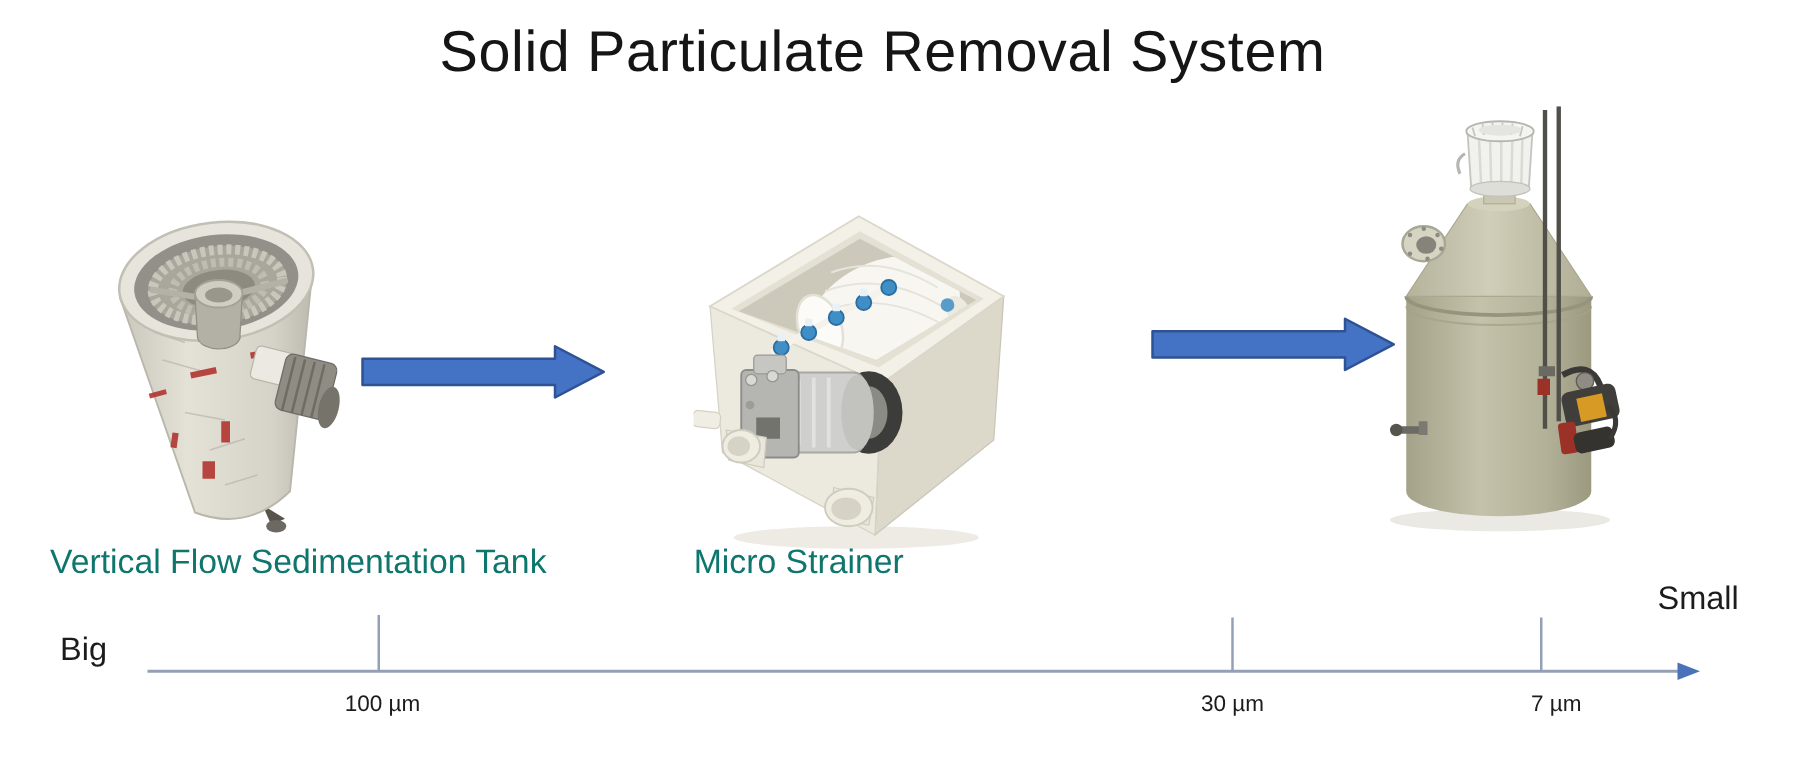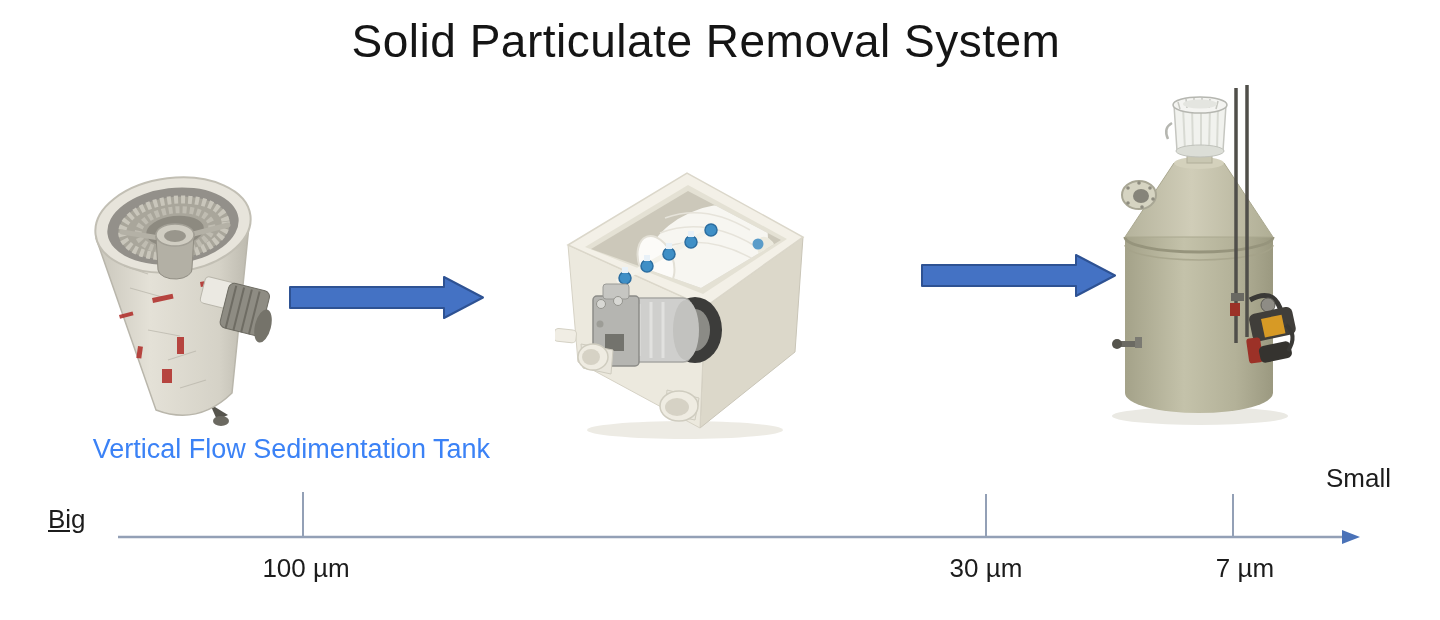--- a/index.html
+++ b/index.html
@@ -5,26 +5,26 @@
   html,body{margin:0;padding:0;background:#ffffff;}
   .stage{
     position:relative;width:1440px;height:620px;background:#ffffff;
     font-family:"Liberation Sans",sans-serif;overflow:hidden;color:#1c1c1c;
   }
   .abs{position:absolute;}
   .title{
     left:0;top:14px;width:1412px;text-align:center;
     font-size:46px;letter-spacing:0.5px;color:#151515;
   }
-  .stage-label{top:434px;text-align:right;font-size:27px;color:#3b82f6;}
+  .stage-label{top:434px;text-align:left;font-size:27px;color:#0f766e;}
   .lbl-1{left:40px;width:450px;}
   .lbl-2{left:555px;width:310px;}
   .lbl-3{left:1030px;width:310px;}
   .axis-end-label{font-size:26px;color:#1c1c1c;}
-  .axis-tick-label{top:553px;width:160px;text-align:center;font-size:26px;color:#1c1c1c;}
+  .axis-tick-label{top:553px;width:160px;text-align:center;font-size:18px;color:#1c1c1c;}
   .tick-100{left:226px;}
   .tick-30{left:906px;}
   .tick-10{left:1165px;}
   svg{display:block;}
 </style>
 </head>
 <body>
 
 <div class="stage">
 
@@ -265,31 +265,32 @@
 
       <g>
         <rect x="24" y="256" width="25" height="6" fill="#6b6a63"></rect>
         <circle cx="27" cy="259" r="5" fill="#55544d"></circle>
         <rect x="45" y="252" width="7" height="11" fill="#7b7a72"></rect>
       </g>
     </svg>
   </div>
 
   <div class="abs stage-label lbl-1">Vertical Flow Sedimentation Tank</div>
+  <div class="abs stage-label lbl-2">Micro Strainer</div>
 
   <div class="abs" style="left:0;top:480px;width:1440px;height:80px;">
     <svg width="1440" height="80" viewBox="0 0 1440 80">
       <line x1="118" y1="57" x2="1344" y2="57" stroke="#93a0b6" stroke-width="2.5"></line>
       <polygon points="1342,50 1360,57 1342,64" fill="#4a72b8"></polygon>
       <line x1="303" y1="12" x2="303" y2="57" stroke="#93a0b6" stroke-width="2"></line>
       <line x1="986" y1="14" x2="986" y2="57" stroke="#93a0b6" stroke-width="2"></line>
       <line x1="1233" y1="14" x2="1233" y2="57" stroke="#93a0b6" stroke-width="2"></line>
     </svg>
   </div>
 
-  <div class="abs axis-end-label" style="left:48px;top:504px;text-decoration:underline;">Big</div>
+  <div class="abs axis-end-label" style="left:48px;top:504px;">Big</div>
   <div class="abs axis-end-label" style="left:1326px;top:463px;">Small</div>
 
   <div class="abs axis-tick-label tick-100">100 µm</div>
   <div class="abs axis-tick-label tick-30">30 µm</div>
   <div class="abs axis-tick-label tick-10">7 µm</div>
 
 </div>
 
 </body></html>

